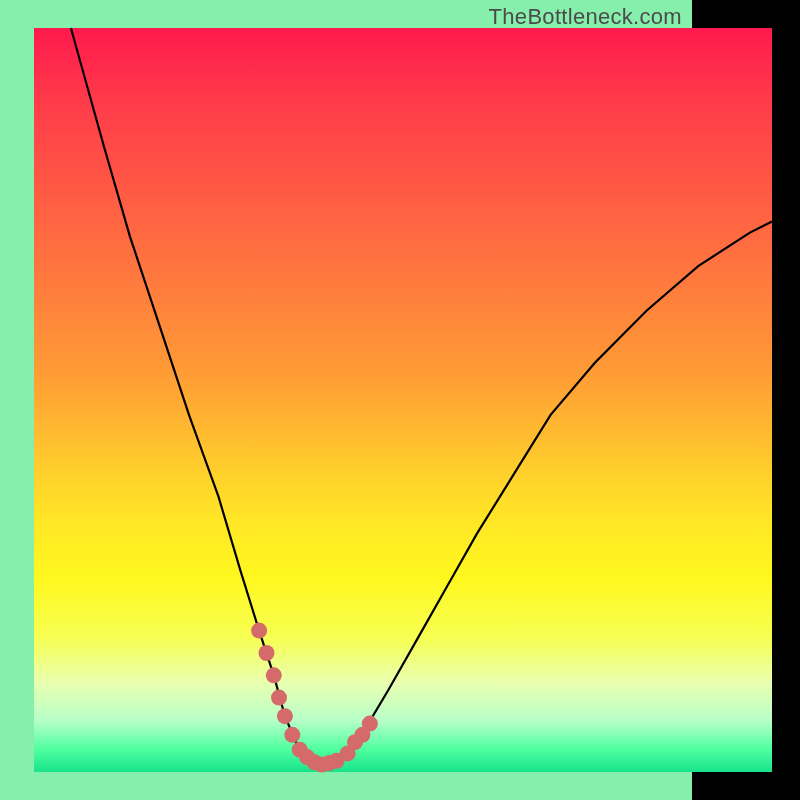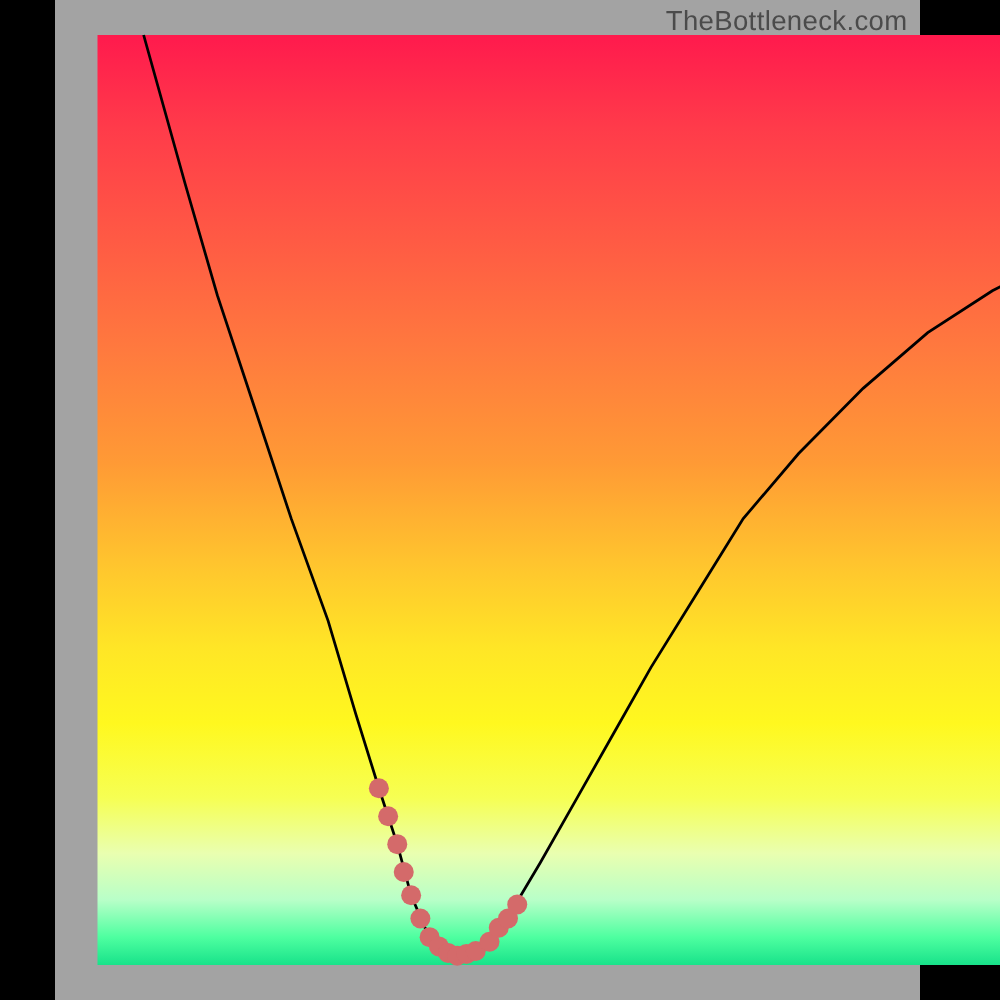--- a/index.html
+++ b/index.html
@@ -10,22 +10,21 @@
     background: #000;
     overflow: hidden;
     font-family: Arial, Helvetica, sans-serif;
   }
   .frame {
     position: absolute;
     left: 0;
     top: 0;
     width: 692px;
     height: 800px;
-    background: #a3a3a3;
-    margin-left: 44px;
+    background: #86efac;
   }
   .plot {
     position: absolute;
     left: 34px;
     top: 28px;
     width: 738px;
     height: 744px;
     background: linear-gradient(to bottom,
       #ff1a4d 0%,
       #ff3b4a 10%,

